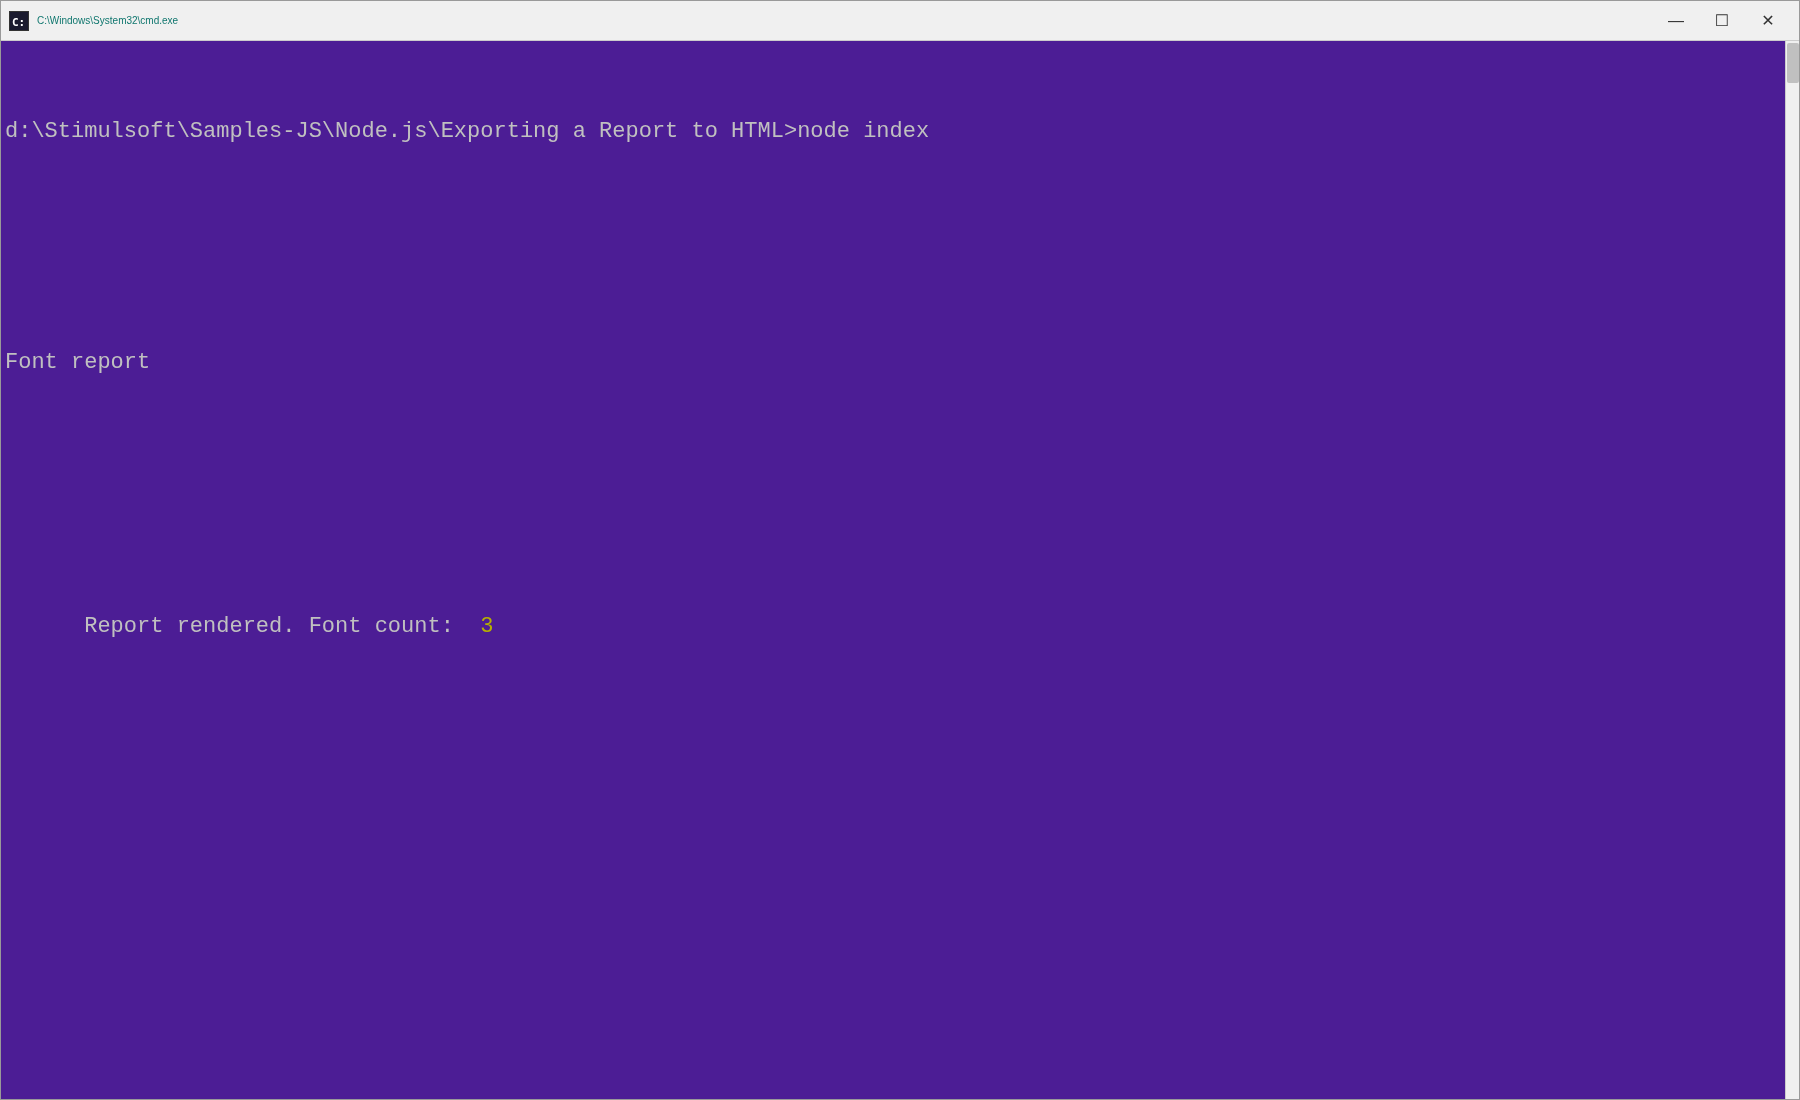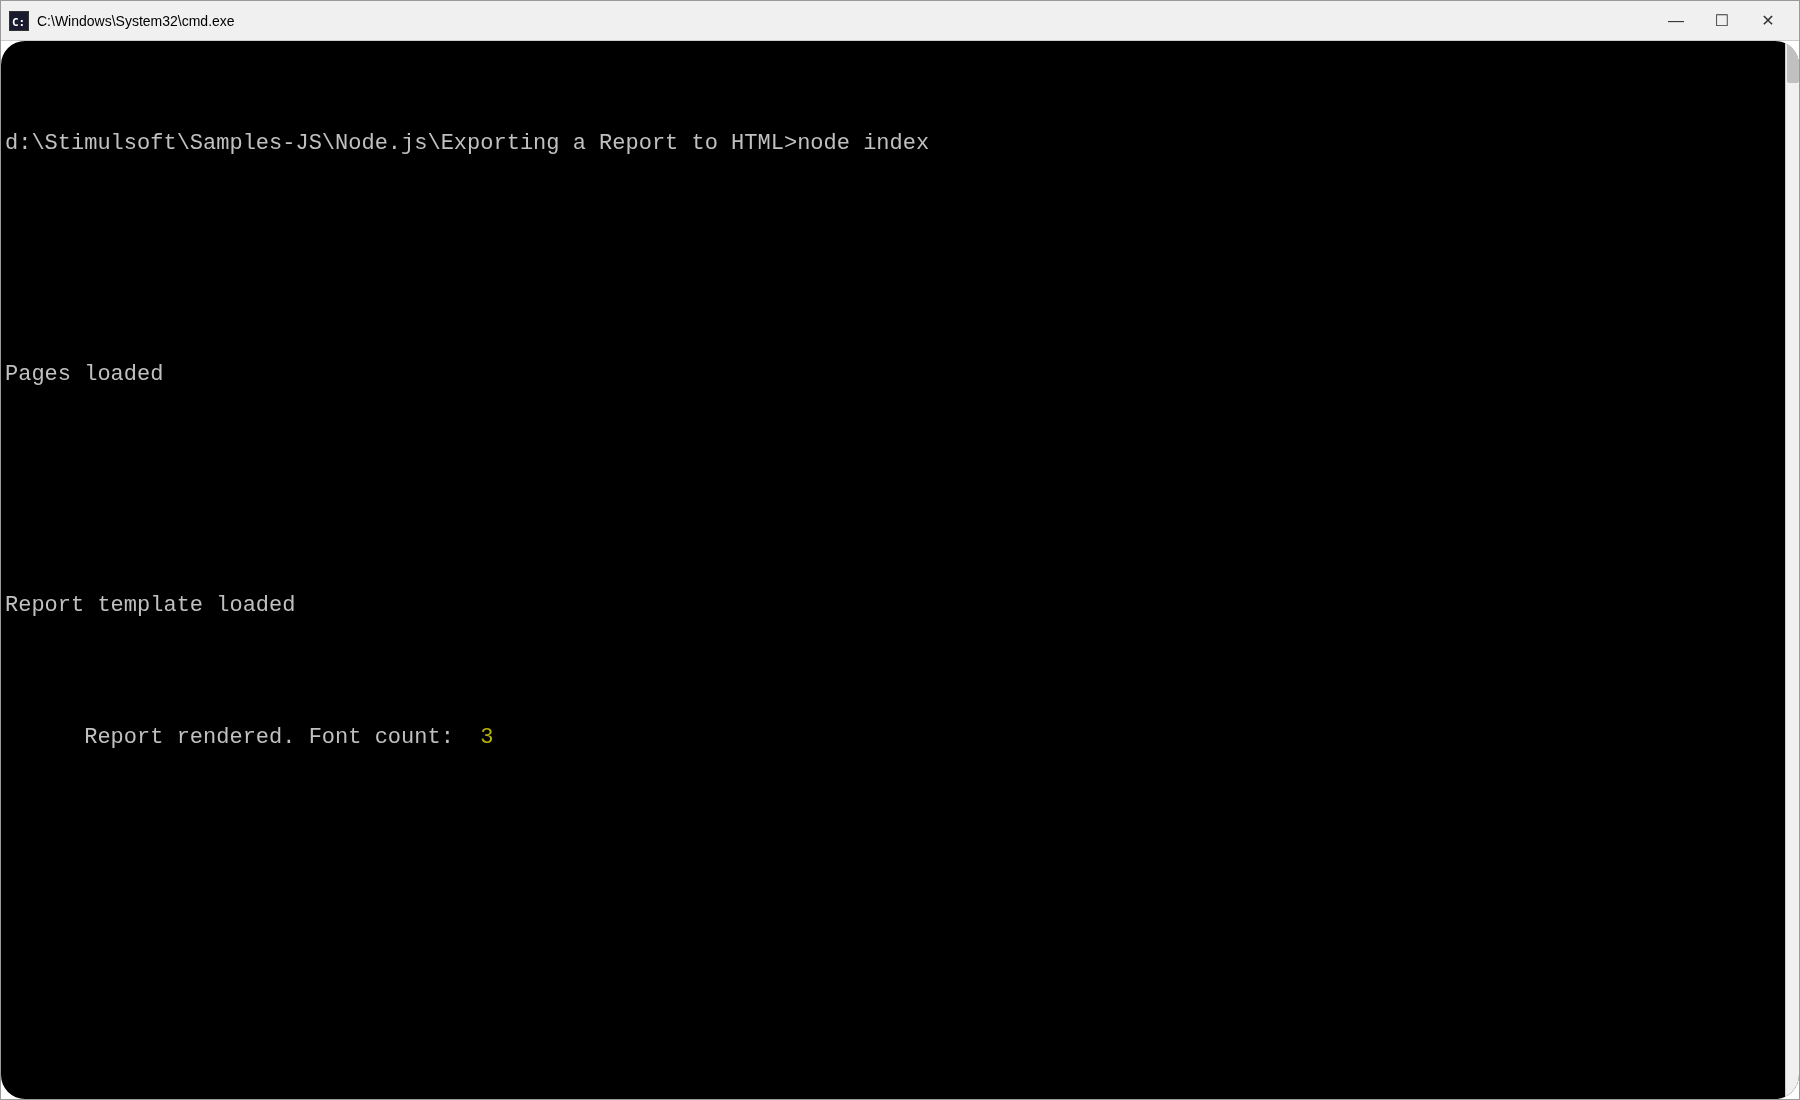--- a/index.html
+++ b/index.html
@@ -44,22 +44,22 @@
       align-items: center;
       justify-content: center;
       font-size: 12px;
       color: white;
       font-weight: bold;
       font-family: monospace;
     }
 
     .title-bar-text {
       flex: 1;
-      font-size: 14px;
-      color: #000000;
+      font-size: 10px;
+      color: #0f766e;
       font-family: Arial, sans-serif;
     }
 
     .title-bar-controls {
       display: flex;
       gap: 0;
     }
 
     .title-bar-btn {
       width: 46px;
@@ -69,25 +69,24 @@
       cursor: pointer;
       display: flex;
       align-items: center;
       justify-content: center;
       font-size: 16px;
       color: #333;
     }
 
     .terminal-body {
       flex: 1;
-      background: #000000;
-      padding: 20px 4px;
+      background: #4c1d95;
+      padding: 8px 4px;
       overflow-y: auto;
       position: relative;
-      border-radius: 24px;
     }
 
     .terminal-content {
       font-family: 'Courier New', Consolas, monospace;
       font-size: 22px;
       line-height: 1.5;
       color: #c0c0c0;
       white-space: pre;
     }
 
@@ -139,24 +138,23 @@
       <button class="title-bar-btn">☐</button>
       <button class="title-bar-btn close">✕</button>
     </div>
   </div>
 
   <div class="terminal-body">
     <div class="terminal-content">
       <span class="line line-white">d:\Stimulsoft\Samples-JS\Node.js\Exporting a Report to HTML&gt;node index</span>
       <br>
       <br>
-      <span class="line line-white">Pages loaded</span>
+      <span class="line line-white">Font report</span>
       <br>
       <br>
-      <span class="line line-white">Report template loaded</span>
       <br>
       <span class="line-white">Report rendered. Font count:  </span><span class="line-number">3</span>
       <br>
       <br>
       <br>
       
     </div>
     <div class="scrollbar">
       <div class="scrollbar-thumb"></div>
     </div>

